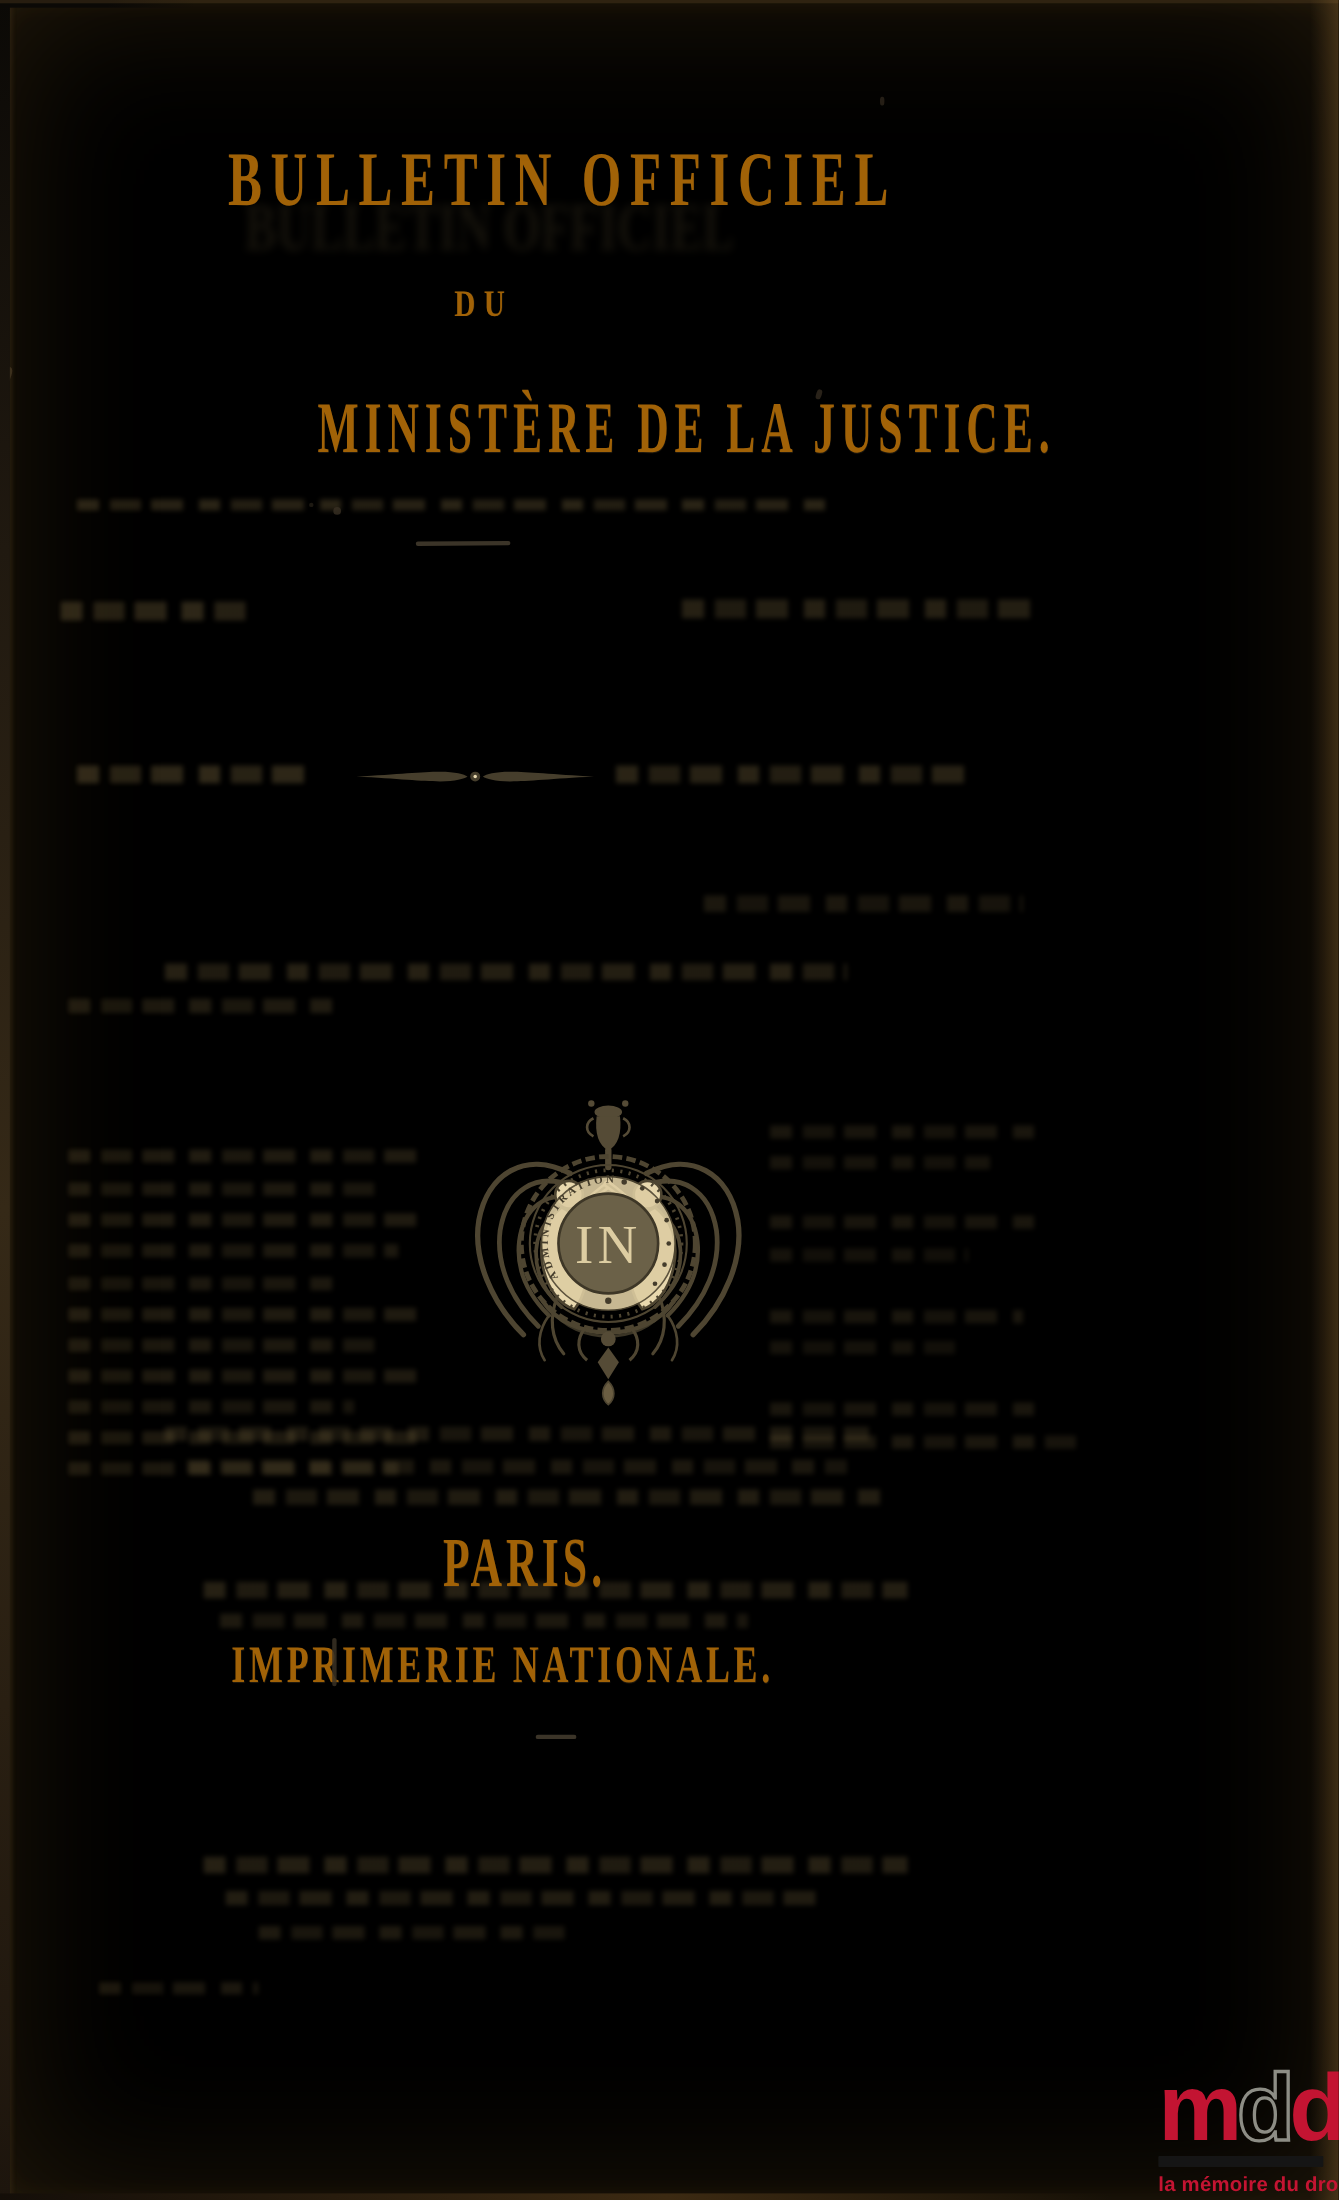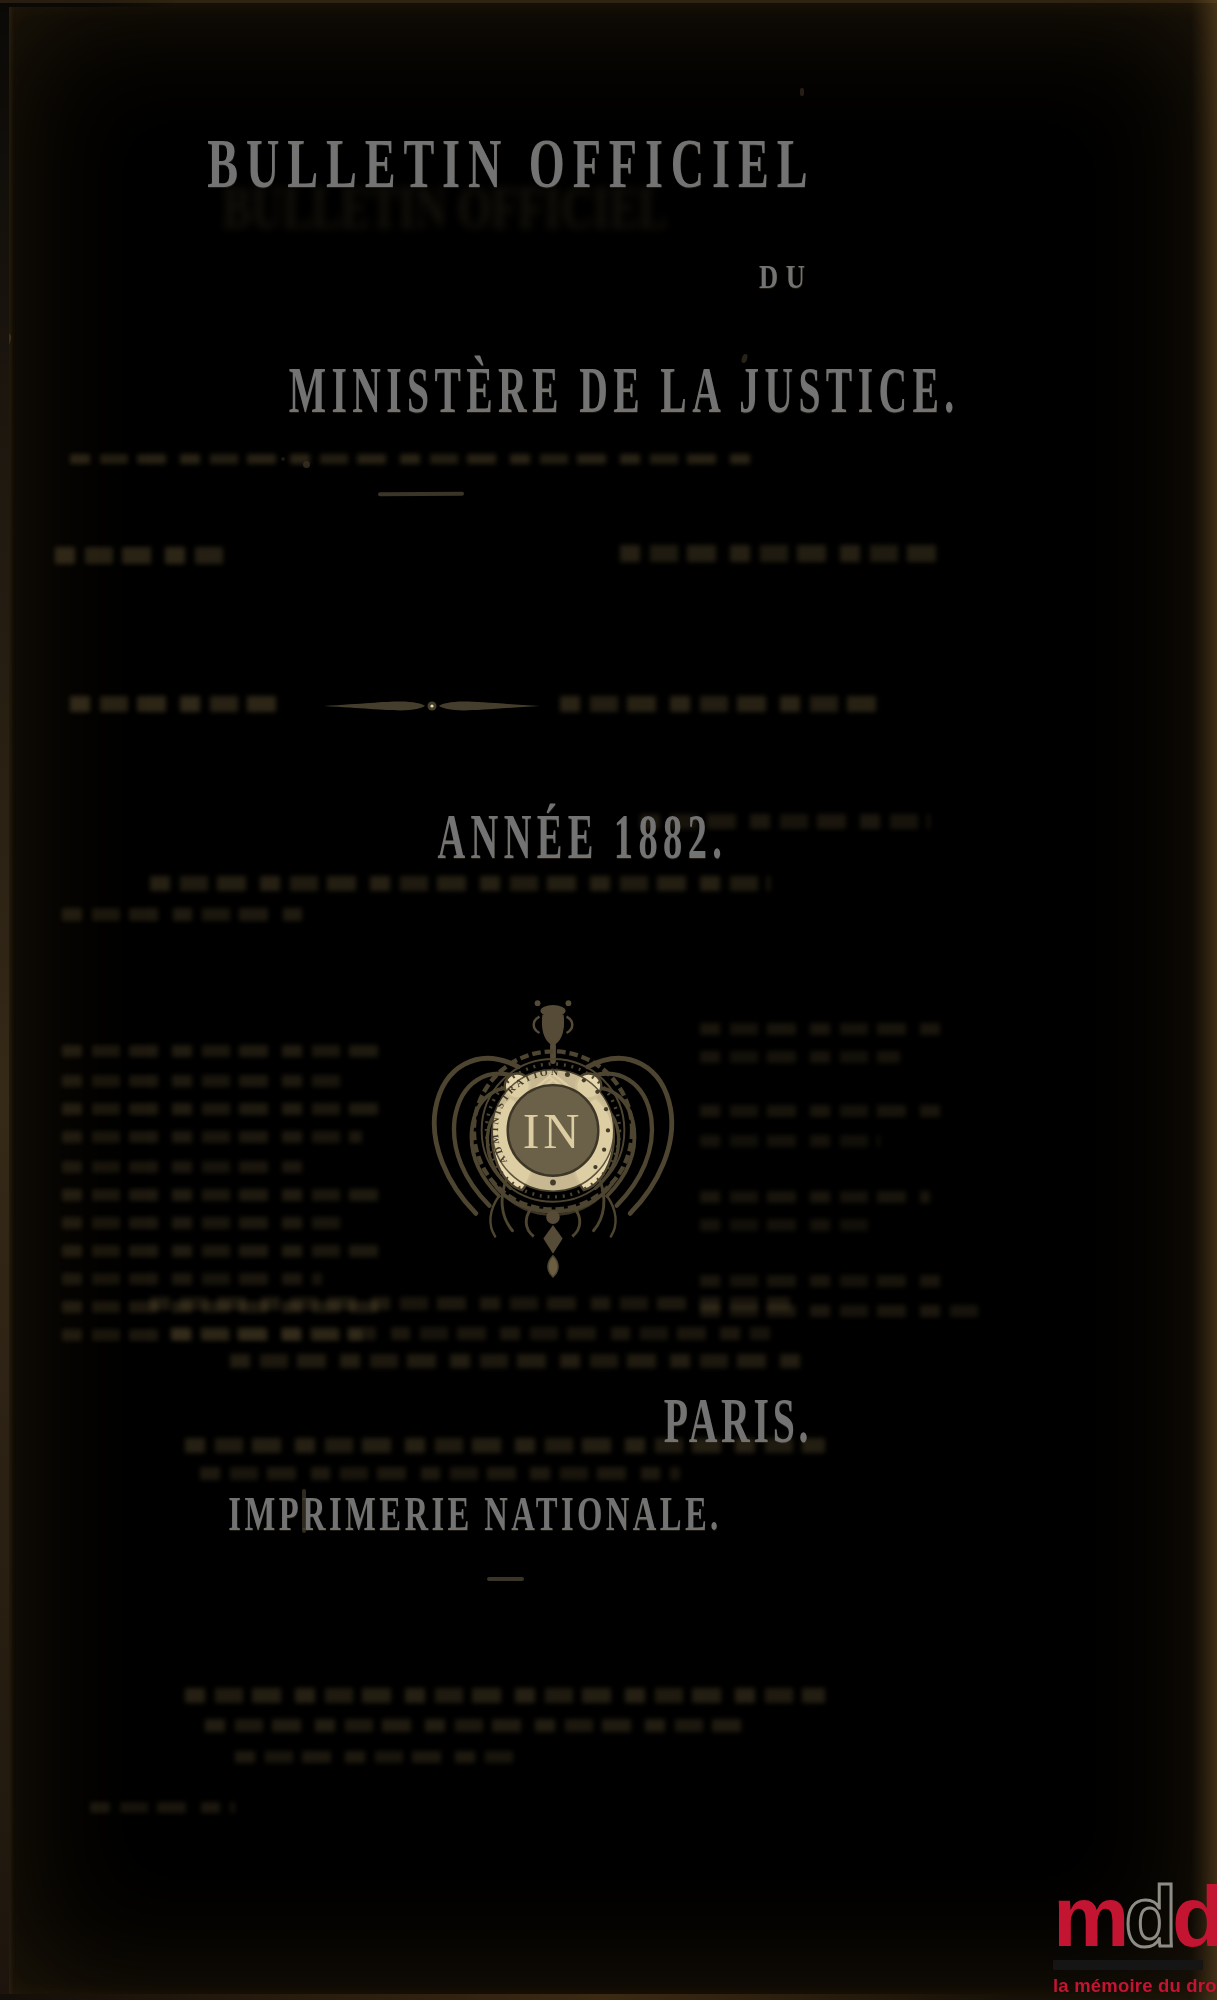--- a/index.html
+++ b/index.html
@@ -5,21 +5,21 @@
   html,body{margin:0;padding:0;background:#000;}
   .scan{position:relative;width:1217px;height:2000px;overflow:hidden;
     font-family:"Liberation Serif",serif;
     background:
       radial-gradient(ellipse 900px 700px at 44% 22%, rgba(255,250,228,.45), rgba(255,250,228,0) 70%),
       linear-gradient(180deg, rgba(250,242,215,.30) 0%, rgba(250,242,215,0) 12%, rgba(0,0,0,0) 78%, rgba(110,80,35,.14) 100%),
       linear-gradient(90deg,#d3b océ 0%,#d8bf92 0%,#e5d1a5 7%,#ecdcb4 26%,#efe1bd 46%,#eddcb2 68%,#e6d0a1 90%,#dfc795 100%);
   }
   .vignette{position:absolute;inset:0;box-shadow:inset 0 0 140px rgba(115,85,38,.30), inset 0 0 28px rgba(115,85,38,.18);pointer-events:none;z-index:4;}
   
-  .line{position:absolute;left:65px;width:760px;text-align:right;color:#737373;font-weight:bold;
+  .line{position:absolute;left:65px;width:760px;text-align:center;color:#a16207;font-weight:bold;
         text-shadow:0.5px 0.7px 0.9px rgba(58,48,28,.55);white-space:nowrap;z-index:3;}
   .cond{display:inline-block;transform-origin:50% 50%;}
   .rule{position:absolute;background:#3b3428;border-radius:2px;z-index:3;}
   
   .g{position:absolute;z-index:1;filter:blur(2.5px);
      background-image:linear-gradient(90deg, rgba(134,114,70,.75) 0 20px, rgba(134,114,70,0) 20px 30px, rgba(134,114,70,.62) 30px 58px, rgba(134,114,70,0) 58px 67px, rgba(134,114,70,.70) 67px 96px, rgba(134,114,70,0) 96px 110px);
      background-size:110px 58%;background-repeat:repeat-x;background-position:0 55%;}
   .ghost-title{position:absolute;left:65px;width:760px;text-align:center;font-weight:bold;
      color:#95815023;color:#958150;opacity:.15;filter:blur(4px);z-index:1;white-space:nowrap;}
   
@@ -97,23 +97,20 @@
     <g fill="#463e2c">
       <path d="M2,8 C40,6 62,3.6 78,3.6 C92,3.6 100,5.8 103,8 C100,10.2 92,12.4 78,12.4 C62,12.4 40,10 2,8 Z"></path>
       <g transform="translate(220,0) scale(-1,1)">
         <path d="M2,8 C40,6 62,3.6 78,3.6 C92,3.6 100,5.8 103,8 C100,10.2 92,12.4 78,12.4 C62,12.4 40,10 2,8 Z"></path>
       </g>
       <circle cx="110" cy="8" r="4.5"></circle>
       <circle cx="110" cy="8" r="1.6" fill="#e9dab2"></circle>
     </g>
   </svg>
 
-  <div class="line" style="top:800px;font-size:64px;letter-spacing:9px;">
-    <span class="cond" style="transform:scaleX(.60) translateX(-2px);">ANNÉE 1882.</span>
-  </div>
 
   <svg class="emblem" style="left:418px;top:978px;" width="270" height="301" viewBox="0 0 280 312">
     <defs>
       <path id="ringTextPath" d="M93,190 A57,57 0 0 1 145,101"></path>
       <g id="wingCherub">
         <g fill="none" stroke="#4e4531" stroke-linecap="round">
           <path d="M104,92 C62,70 26,92 18,136 C12,172 30,214 60,244" stroke-width="5"></path>
           <path d="M106,104 C72,90 44,108 38,146 C34,178 48,210 74,236" stroke-width="4.5"></path>
           <path d="M108,116 C82,108 60,124 56,156 C53,182 64,206 84,226" stroke-width="4"></path>
           <path d="M110,128 C92,124 74,138 72,164 C71,186 80,204 96,218" stroke-width="3.5"></path>

